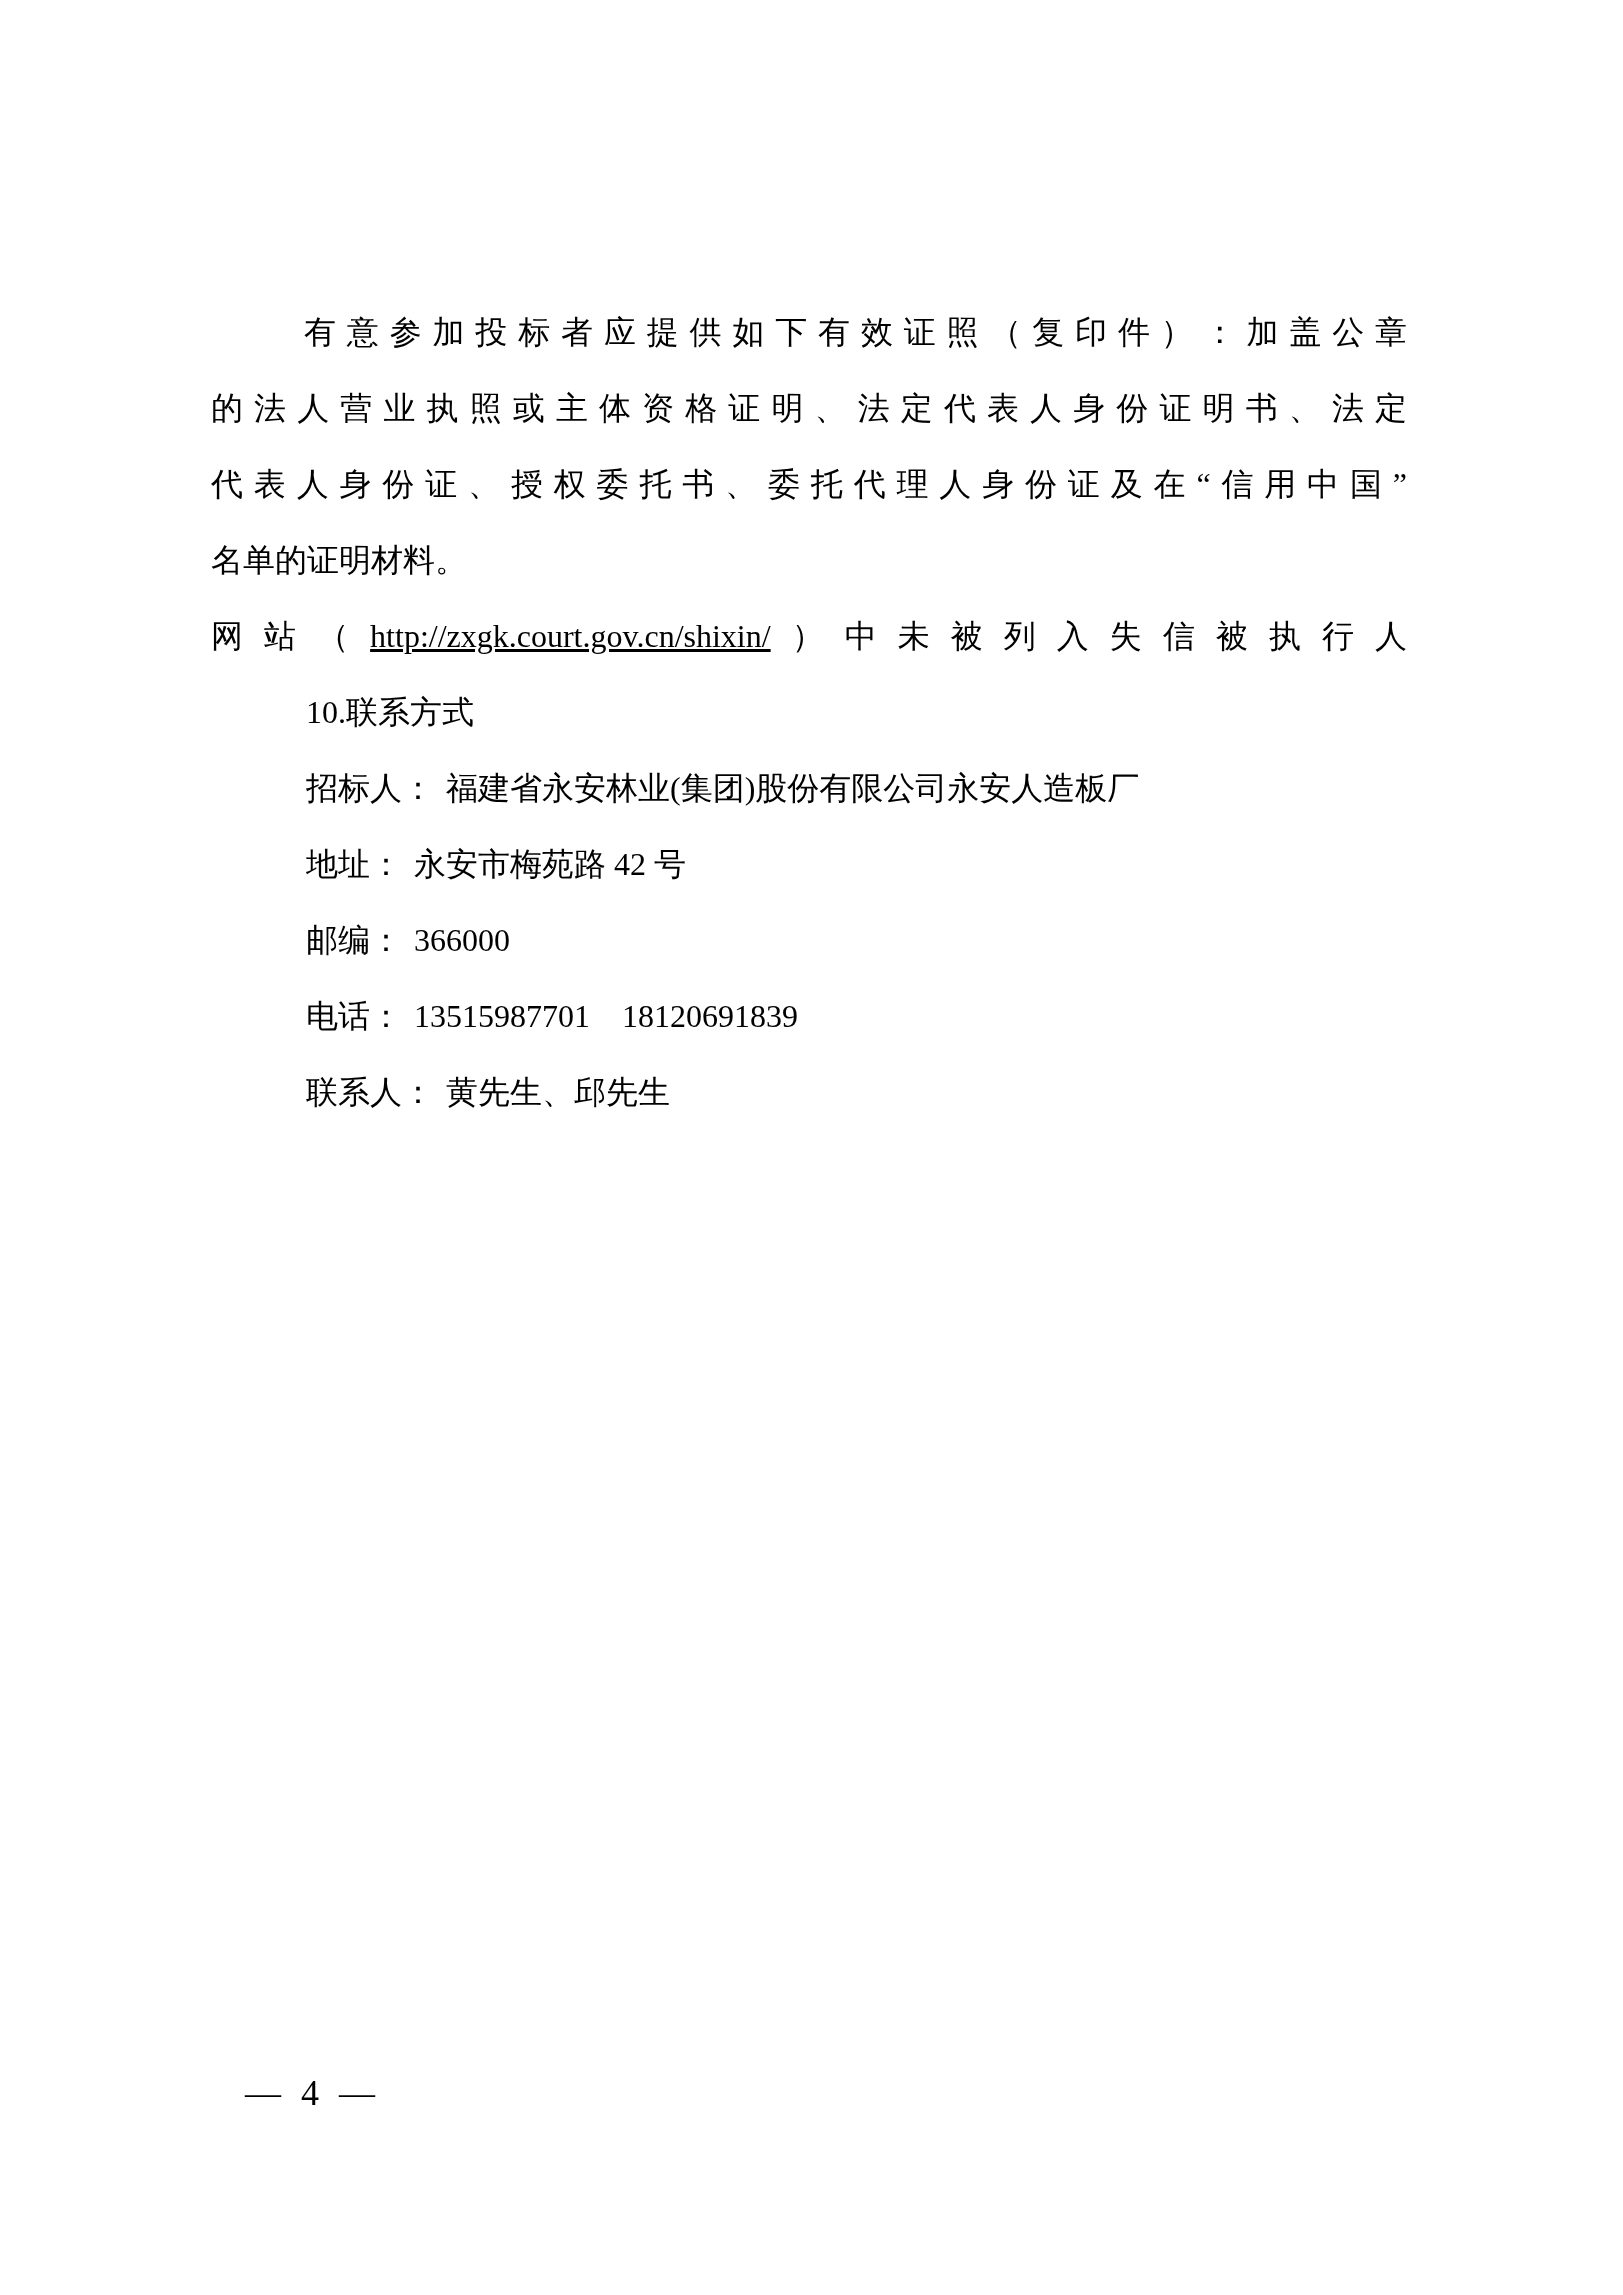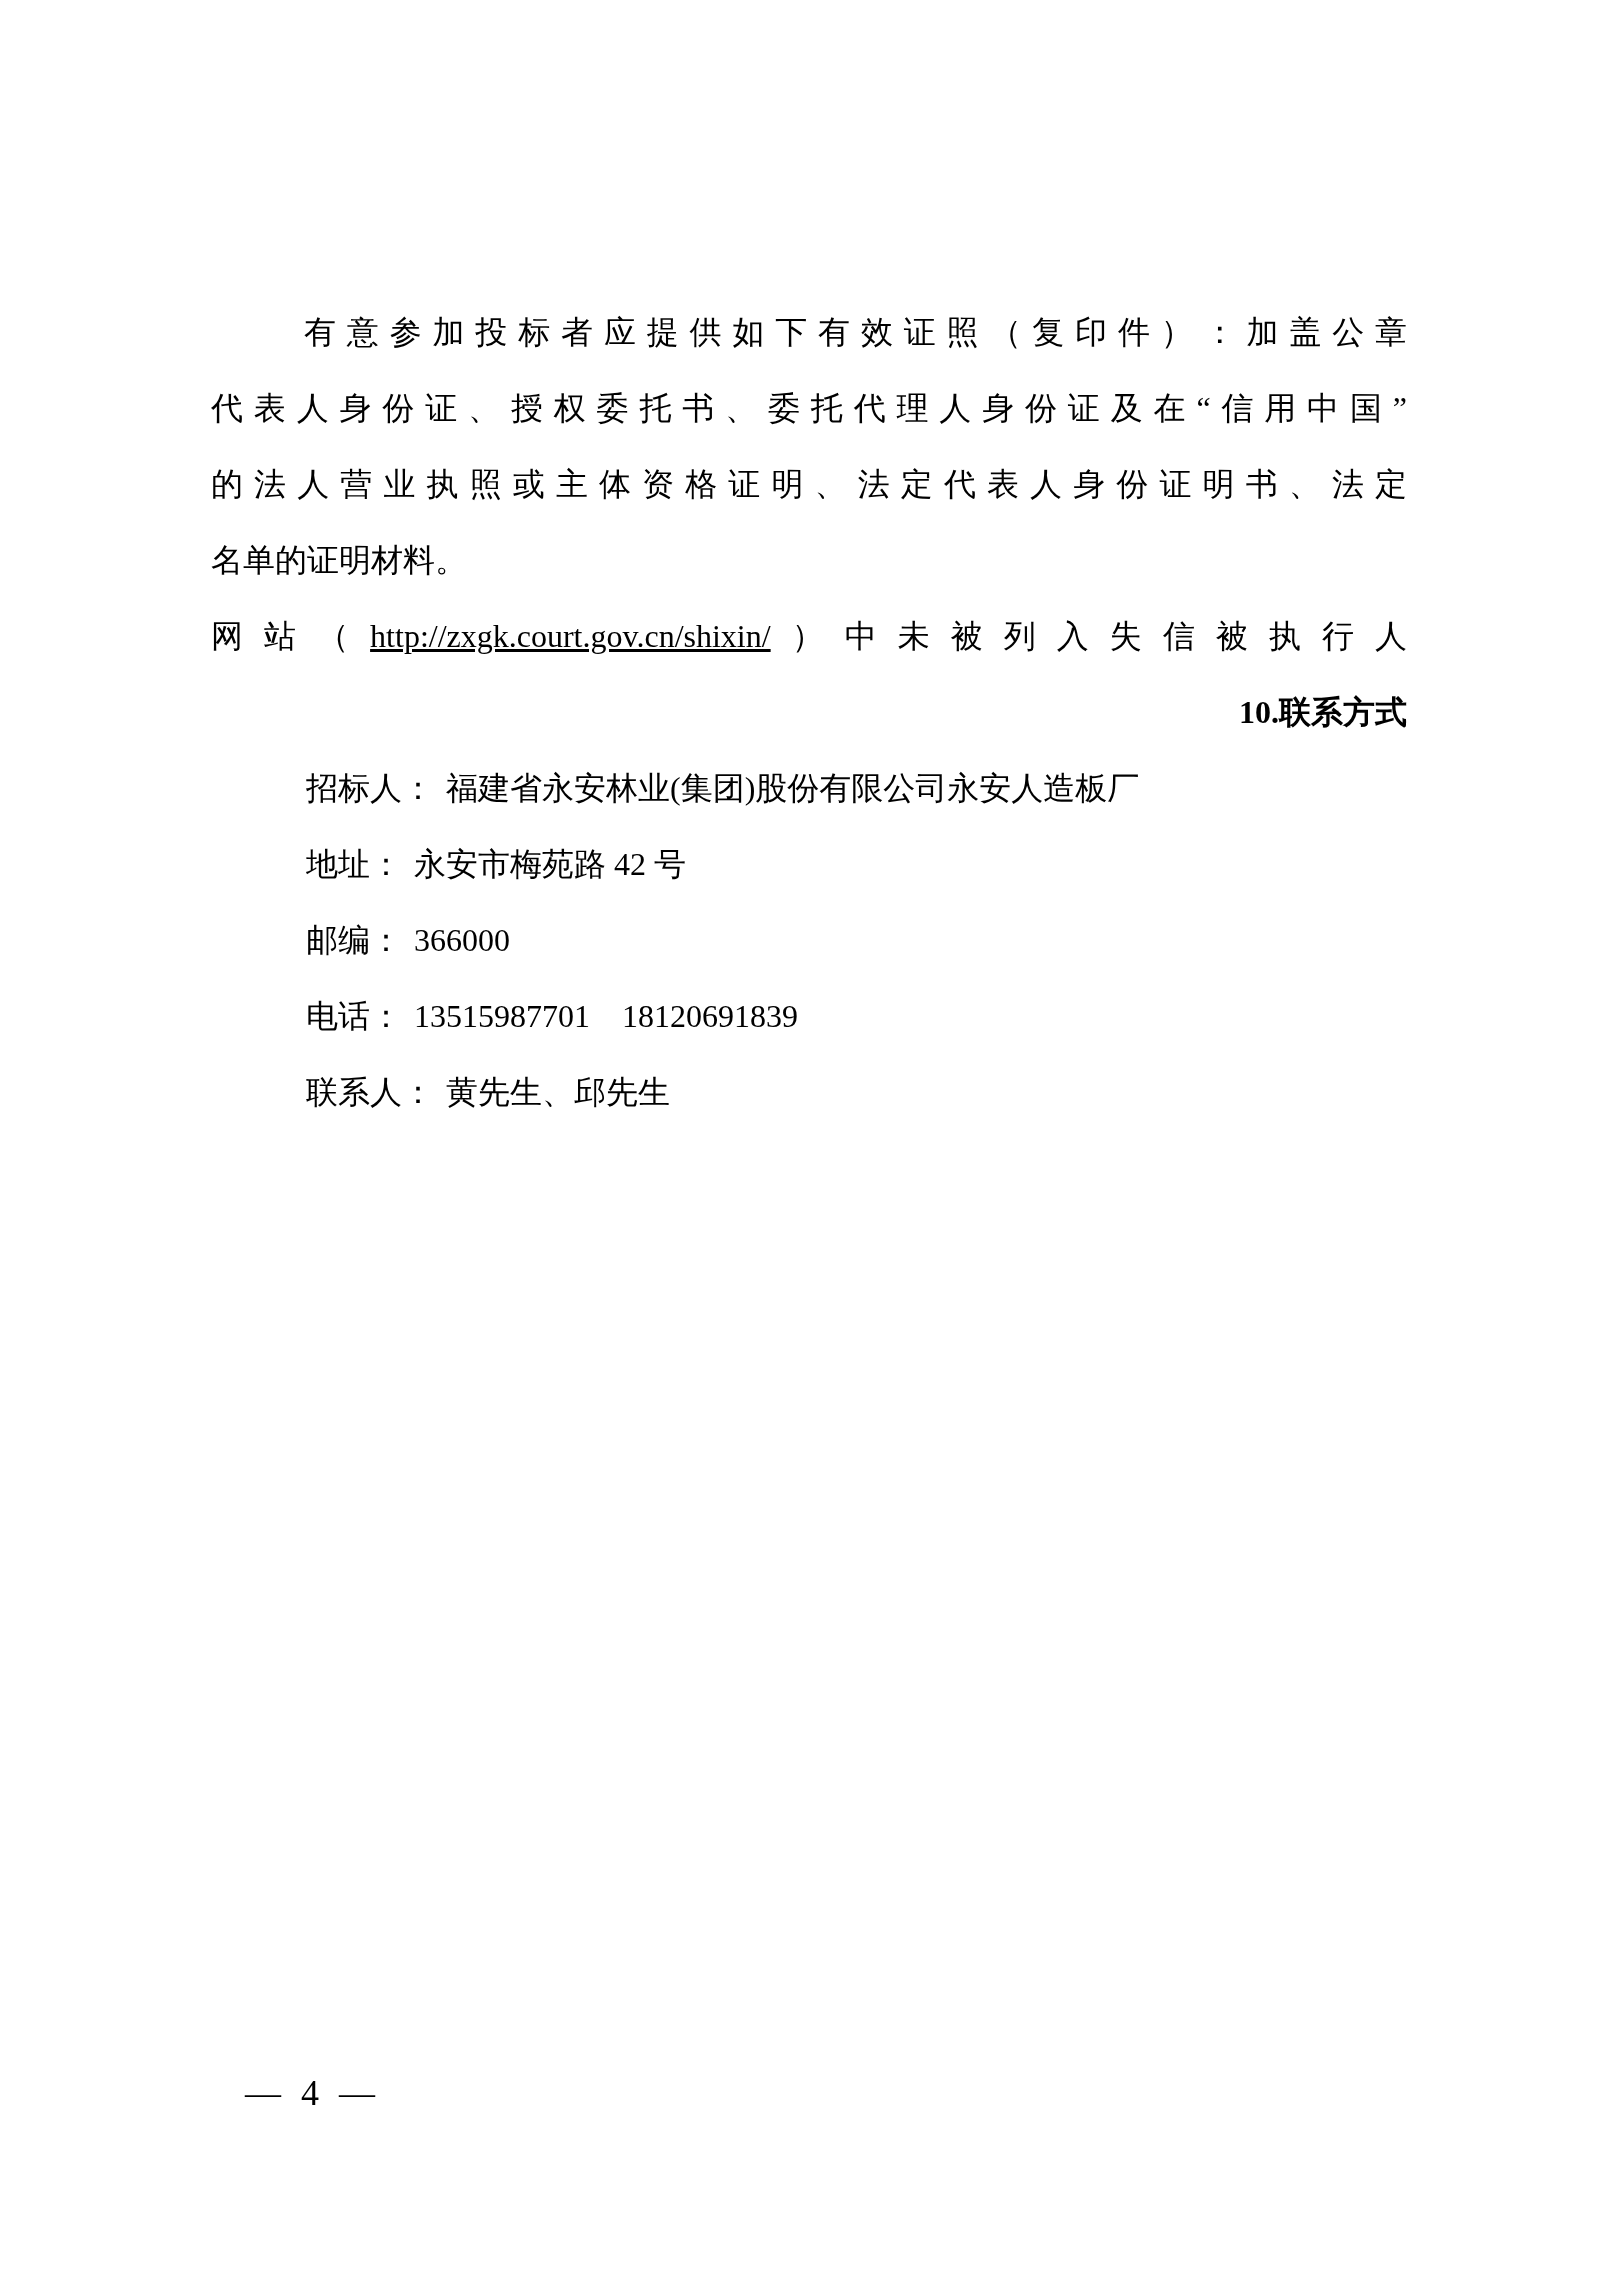--- a/index.html
+++ b/index.html
@@ -24,22 +24,21 @@
     text-align: justify;
     text-align-last: justify;
   }
   .pline.first { text-indent: 93px; }
   .pline.last { text-align-last: left; }
   .url-plain { text-decoration: none; color: #000000; }
   .url-link { text-decoration: underline; color: #000000; }
   .heading {
     margin: 0;
     padding-left: 95px;
-    font-weight: bold;
-    text-align: right;
+    font-weight: normal;
   }
   .contact-row {
     margin: 0;
     padding-left: 95px;
   }
   .contact-value { margin-left: 12px; white-space: pre-wrap; }
   .footer {
     position: absolute;
     left: 245px;
     top: 2073px;
@@ -50,23 +49,23 @@
     gap: 20px;
   }
 </style>
 </head>
 <body>
 
 <div class="content">
 
   <p class="pline first"><span>有意参加投标者应提供如下有效证照（复印件）：加盖公章</span></p>
 
+  <p class="pline"><span>的法人营业执照或主体资格证明、法定代表人身份证明书、法定</span></p>
+
   <p class="pline"><span>代表人身份证、授权委托书、委托代理人身份证及在“信用中国”</span></p>
-
-  <p class="pline"><span>的法人营业执照或主体资格证明、法定代表人身份证明书、法定</span></p>
 
 
   <p class="pline last"><span>名单的证明材料。</span></p>
 
   <p class="pline"><span>网站（</span><span class="url-link">http://zxgk.court.gov.cn/shixin/</span><span>）中未被列入失信被执行人</span></p>
 
   <p class="heading"><span>10.联系方式</span></p>
 
   <p class="contact-row"><span>招标人：</span><span class="contact-value">福建省永安林业(集团)股份有限公司永安人造板厂</span></p>
 

